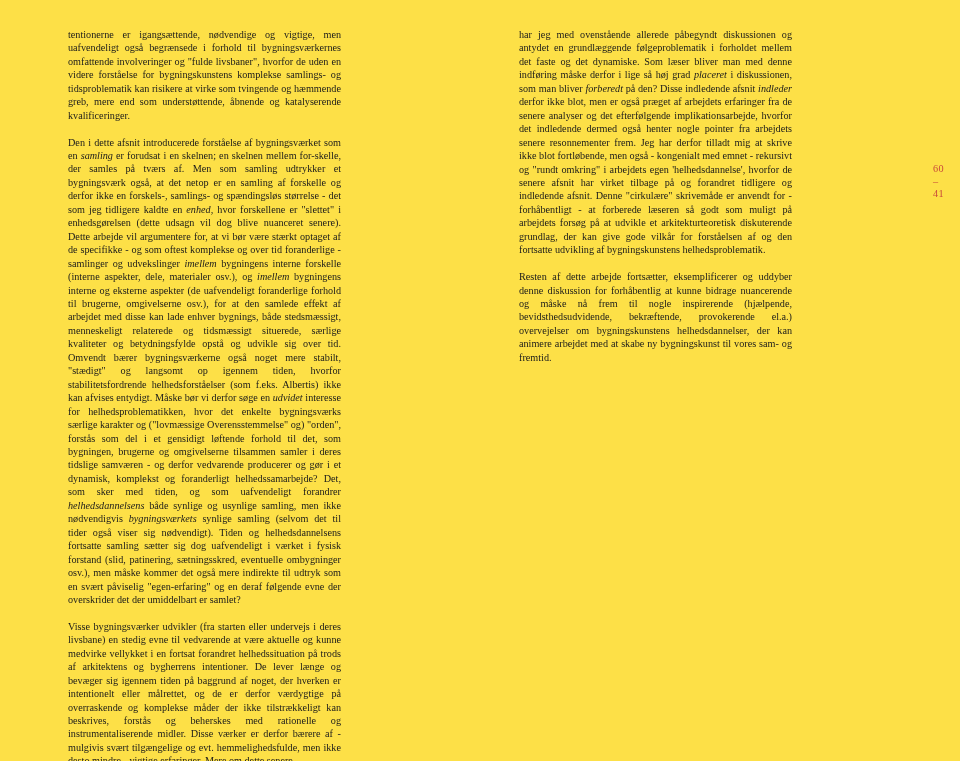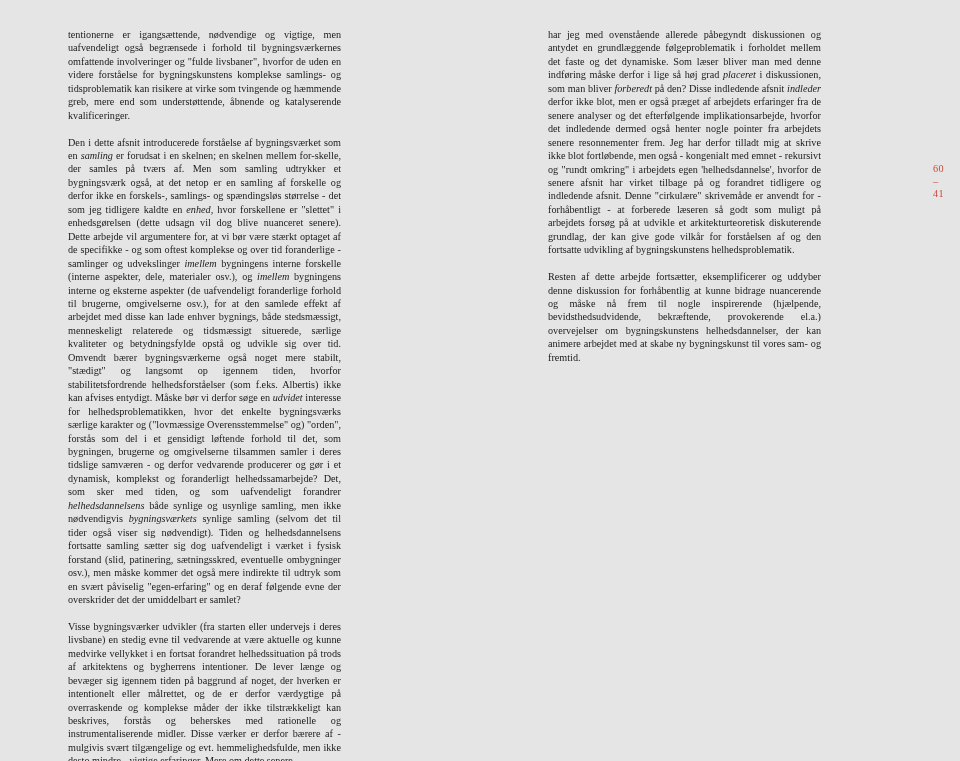--- a/index.html
+++ b/index.html
@@ -11,37 +11,37 @@
     width: 960px;
     height: 761px;
     font-family: "Liberation Serif", serif;
     color: #1a1a1a;
     overflow: hidden;
   }
   .page {
     position: relative;
     width: 960px;
     height: 761px;
-    background: #e5e5e5;
+    background: #fde047;
   }
   .col {
     position: absolute;
     top: 28px;
     width: 273px;
     font-size: 10.2px;
     line-height: 13.45px;
     text-align: justify;
     text-justify: inter-word;
     hyphens: manual;
   }
   .col-left {
     left: 68px;
   }
   .col-right {
-    left: 548px;
+    left: 519px;
   }
   .col p {
     margin: 0 0 0 0;
     text-indent: 0;
   }
   .col p + p {
     margin-top: 13.4px;
     font-family: Liberation Serif, serif;
   }
   .pagenum {

